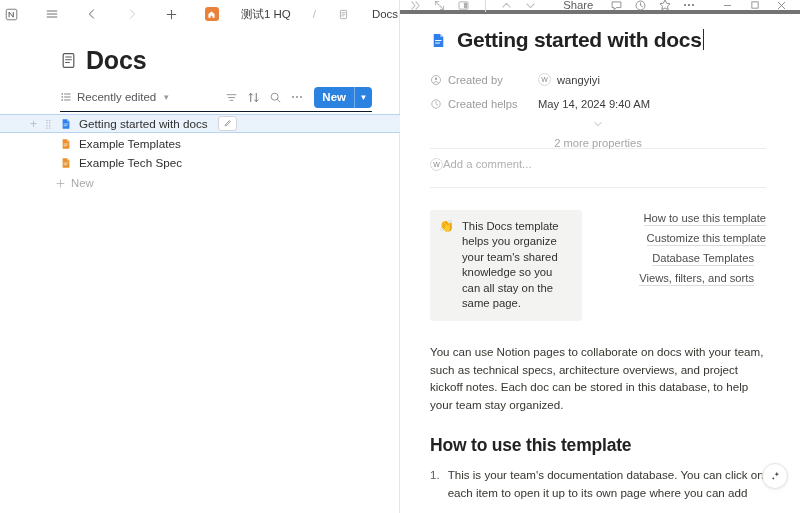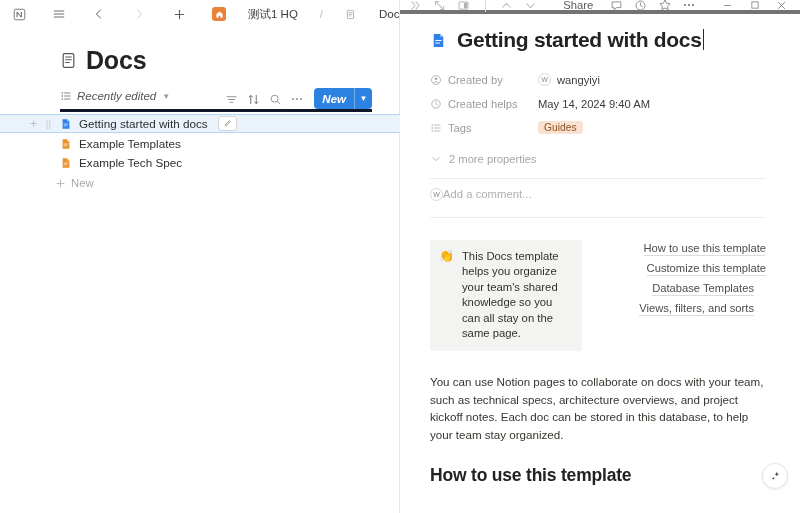--- a/index.html
+++ b/index.html
@@ -20,20 +20,21 @@
   }
 
   
   #left-topbar {
     height: 28px;
     display: flex; align-items: center;
     padding: 8px 8px;
     gap: 18px;
     font-size: 11.5px;
     color: #4b4b4b;
+    justify-content: center;
   }
   .tb-icon {
     width: 22px; height: 22px;
     display: flex; align-items: center; justify-content: center;
     color: #7a7a7a;
     border-radius: 4px;
     flex: 0 0 auto;
   }
   .tb-icon.dim { color: #c4c4c4; }
   .crumb-home {
@@ -59,27 +60,26 @@
     margin: 18px 0 0 60px;
   }
   #docs-title-icon { color: #5a5a5a; display: flex; }
   #docs-title {
     font-size: 25px; font-weight: bold; color: #232323;
     letter-spacing: -0.2px;
   }
 
   
   #view-toolbar {
-    display: flex; 
+    display: flex; align-items: center;
     margin: 13px 0 0 60px;
     width: 312px;
     height: 24px;
-    border-bottom: 3px solid #0f172a;
+    border-bottom: 1px solid #0f172a;
     padding-bottom: 5px;
-    font-style: italic;
   }
   #view-tab {
     display: flex; align-items: center; gap: 5px;
     font-size: 11.5px; color: #55565a;
     cursor: default;
   }
   #view-tab .chev { color: #9b9b9b; font-size: 8px; margin-left: 1px;}
   .toolbar-spacer { flex: 1 1 auto; }
   .tool-btn {
     width: 22px; height: 22px; border-radius: 4px;
@@ -215,21 +215,21 @@
     font-size: 7px; color: #8a8a8a;
   }
   .tag-pill {
     background: #fae2d2; color: #8d5426;
     font-size: 10.3px; border-radius: 3px;
     padding: 1px 6px;
   }
   #more-props {
     display: flex; align-items: center; gap: 7px;
     font-size: 11.2px; color: #a5a5a5;
-    height: 22px; margin-top: 9px;
+    height: 22px; margin-top: 3px; flex-direction: column;
   }
   .hr { height: 1px; background: #ededed; margin: 8px 0 0 0; }
   #comment-row {
     display: flex; align-items: center; 
     height: 30px;
     font-size: 11.3px; color: #b0b0b0;
   }
 
   #two-col {
     display: flex; gap: 14px; margin-top: 22px;
@@ -613,42 +613,20 @@
             <svg width="12" height="12" viewBox="0 0 16 16">
                 <circle cx="8" cy="8" r="5.6" fill="none" stroke="#a8a8a8" stroke-width="1.1"></circle>
                 <path d="M8 4.9V8l2.2 1.4" fill="none" stroke="#a8a8a8" stroke-width="1.05" stroke-linecap="round"></path>
               </svg>
           </span>
           <span>Created helps</span>
         </span>
         <span class="prop-val">May 14, 2024 9:40 AM</span>
       </div>
 
-      <div class="prop-row">
-        <span class="prop-key">
-          <span class="pk-icon">
-            <svg width="12" height="12" viewBox="0 0 16 16">
-                <g fill="#a8a8a8">
-                  <circle cx="3" cy="4" r="1"></circle>
-                  <circle cx="3" cy="8" r="1"></circle>
-                  <circle cx="3" cy="12" r="1"></circle>
-                </g>
-                <g stroke="#a8a8a8" stroke-width="1.05" stroke-linecap="round">
-                  <line x1="5.8" y1="4" x2="13.4" y2="4"></line>
-                  <line x1="5.8" y1="8" x2="13.4" y2="8"></line>
-                  <line x1="5.8" y1="12" x2="13.4" y2="12"></line>
-                </g>
-              </svg>
-          </span>
-          <span>Tags</span>
-        </span>
-        <span class="prop-val">
-          <span class="tag-pill">Guides</span>
-        </span>
-      </div>
 
       <div id="more-props">
         <span style="display:flex">
           <svg width="12" height="12" viewBox="0 0 16 16">
               <path d="M3.8 6L8 10.2 12.2 6" fill="none" stroke="#b2b2b2" stroke-width="1.2" stroke-linecap="round" stroke-linejoin="round"></path>
             </svg>
         </span>
         <span>2 more properties</span>
       </div>
 

